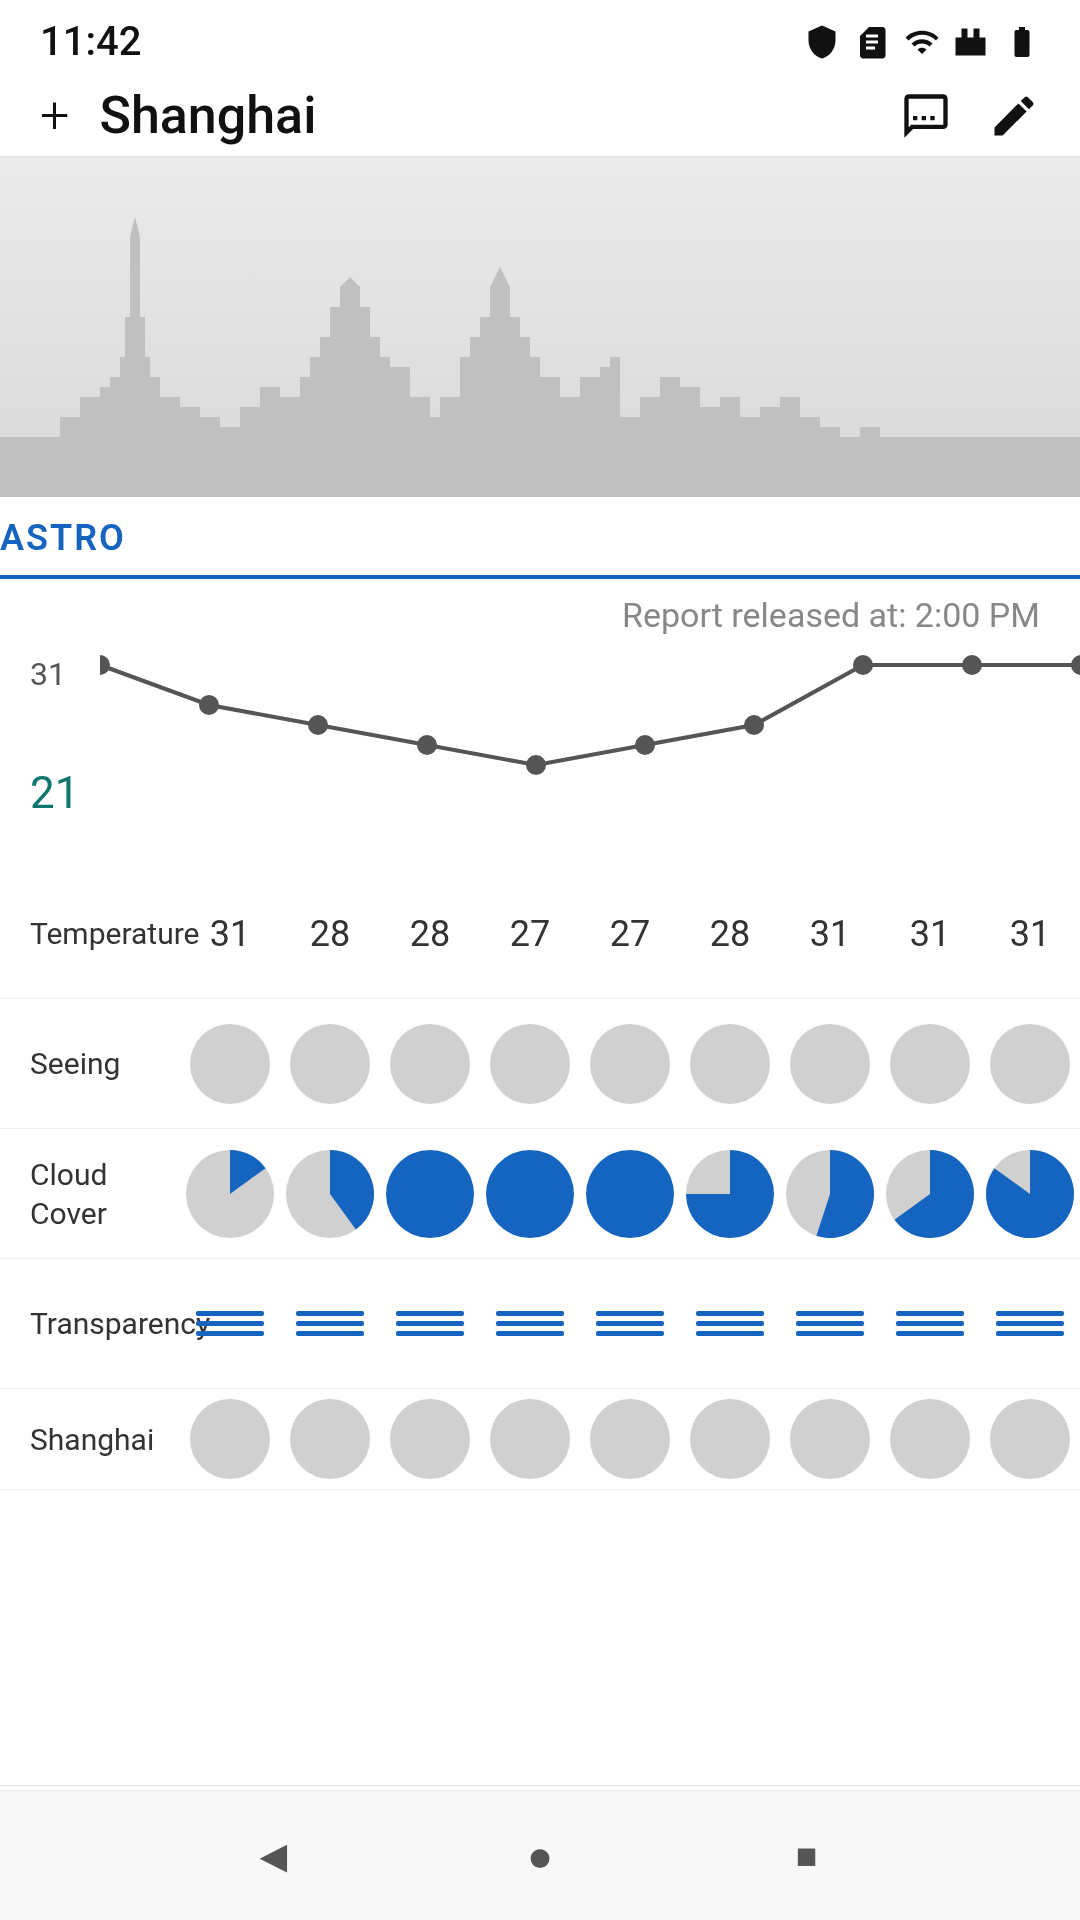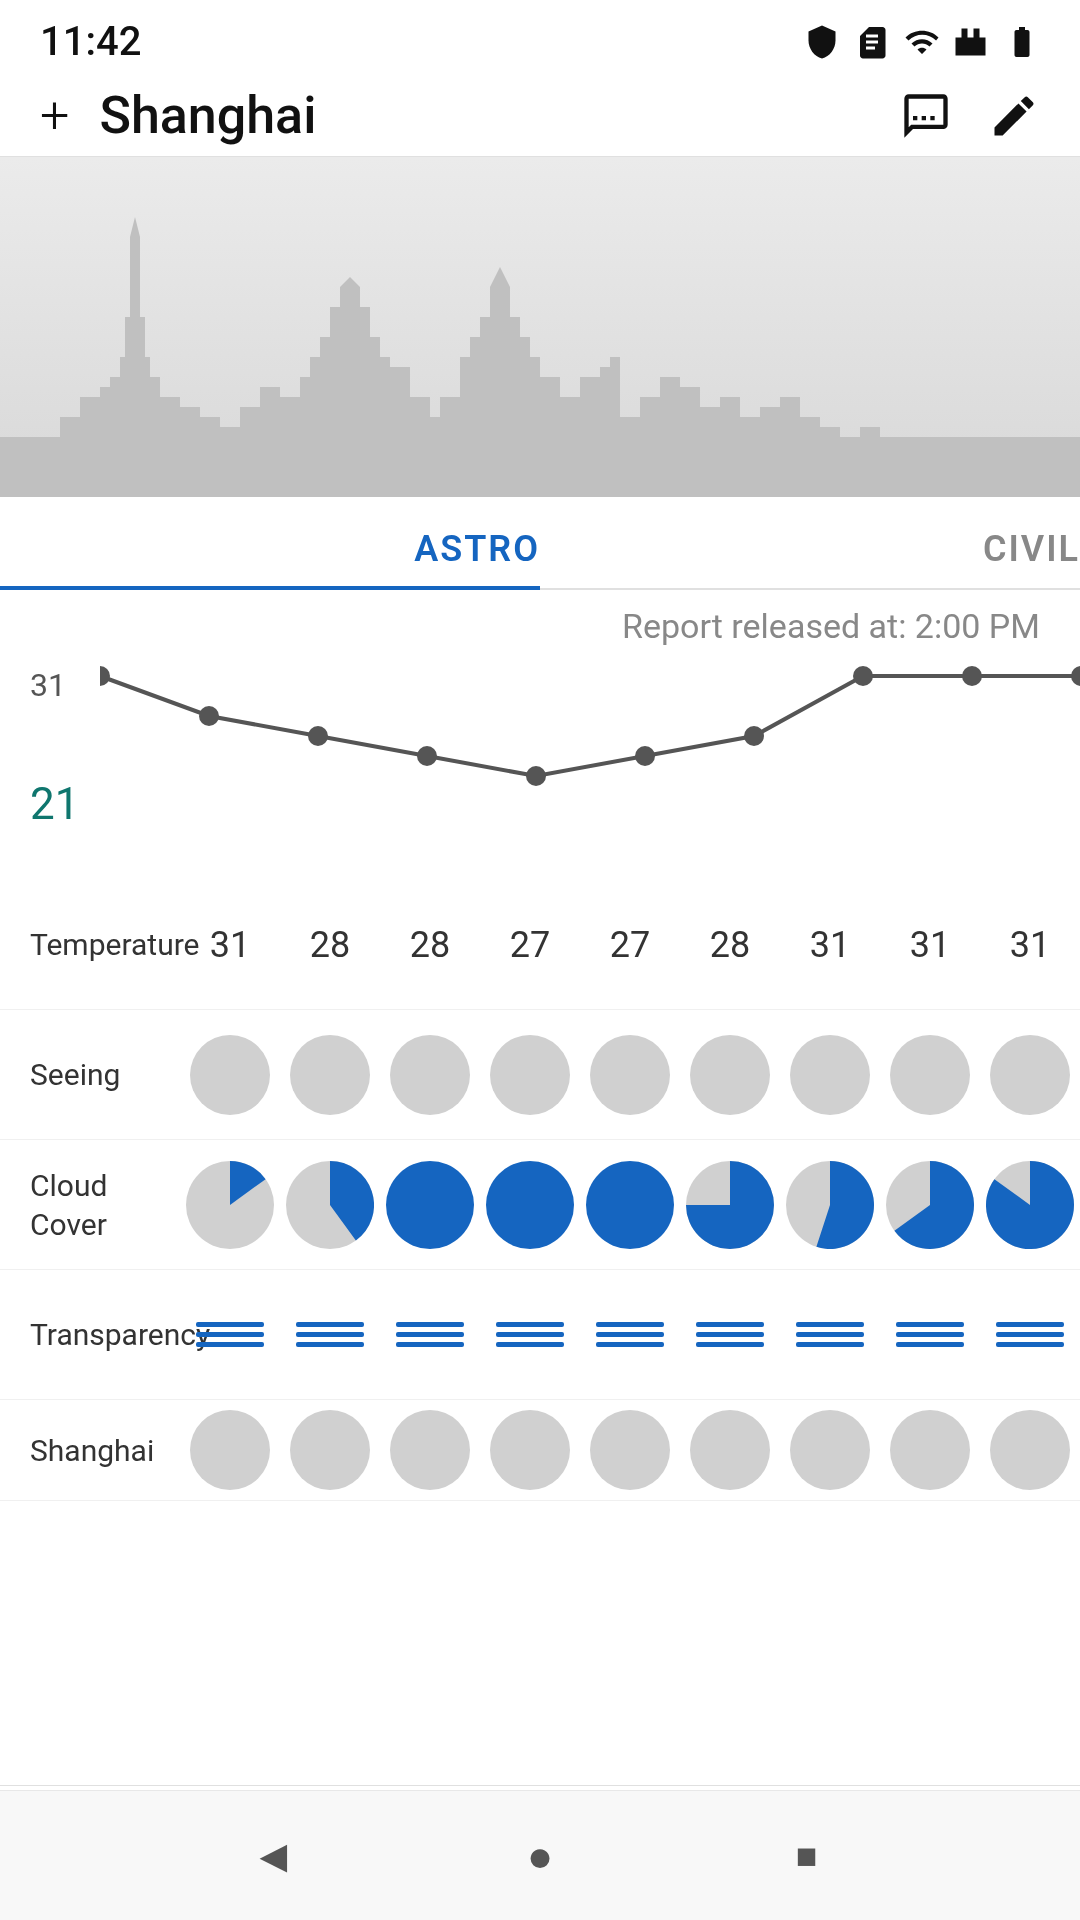--- a/index.html
+++ b/index.html
@@ -87,22 +87,22 @@
     }
 
     
     .tabs {
       display: flex;
       border-bottom: 2px solid #e0e0e0;
       background: #fff;
     }
     .tab {
       flex: 1;
-      text-align: right;
-      padding: 31px 0 18px;
+      text-align: left;
+      padding: 20px 0 18px;
       font-size: 36px;
       font-weight: 600;
       letter-spacing: 2px;
       cursor: pointer;
       position: relative;
       color: #888;
     }
     .tab.active {
       color: #1565c0;
     }
@@ -353,23 +353,20 @@
         L900,280 L1080,280
         L1080,340 Z
       "></path>
     </svg>
   </div>
 
   <div class="tabs">
     <div class="tab active">
       <span>ASTRO</span>
     </div>
-    <div class="tab">
-      <span>CIVIL</span>
-    </div>
   </div>
 
   <div class="report-line">
     <span>Report released at: 2:00 PM</span>
   </div>
 
   <div class="chart-area">
     <div style="display:flex; align-items:stretch; padding: 0 0 10px;">
 
       <div style="width:100px; padding-left:30px; display:flex; flex-direction:column; justify-content:space-between; padding-top:10px; padding-bottom:30px;">

